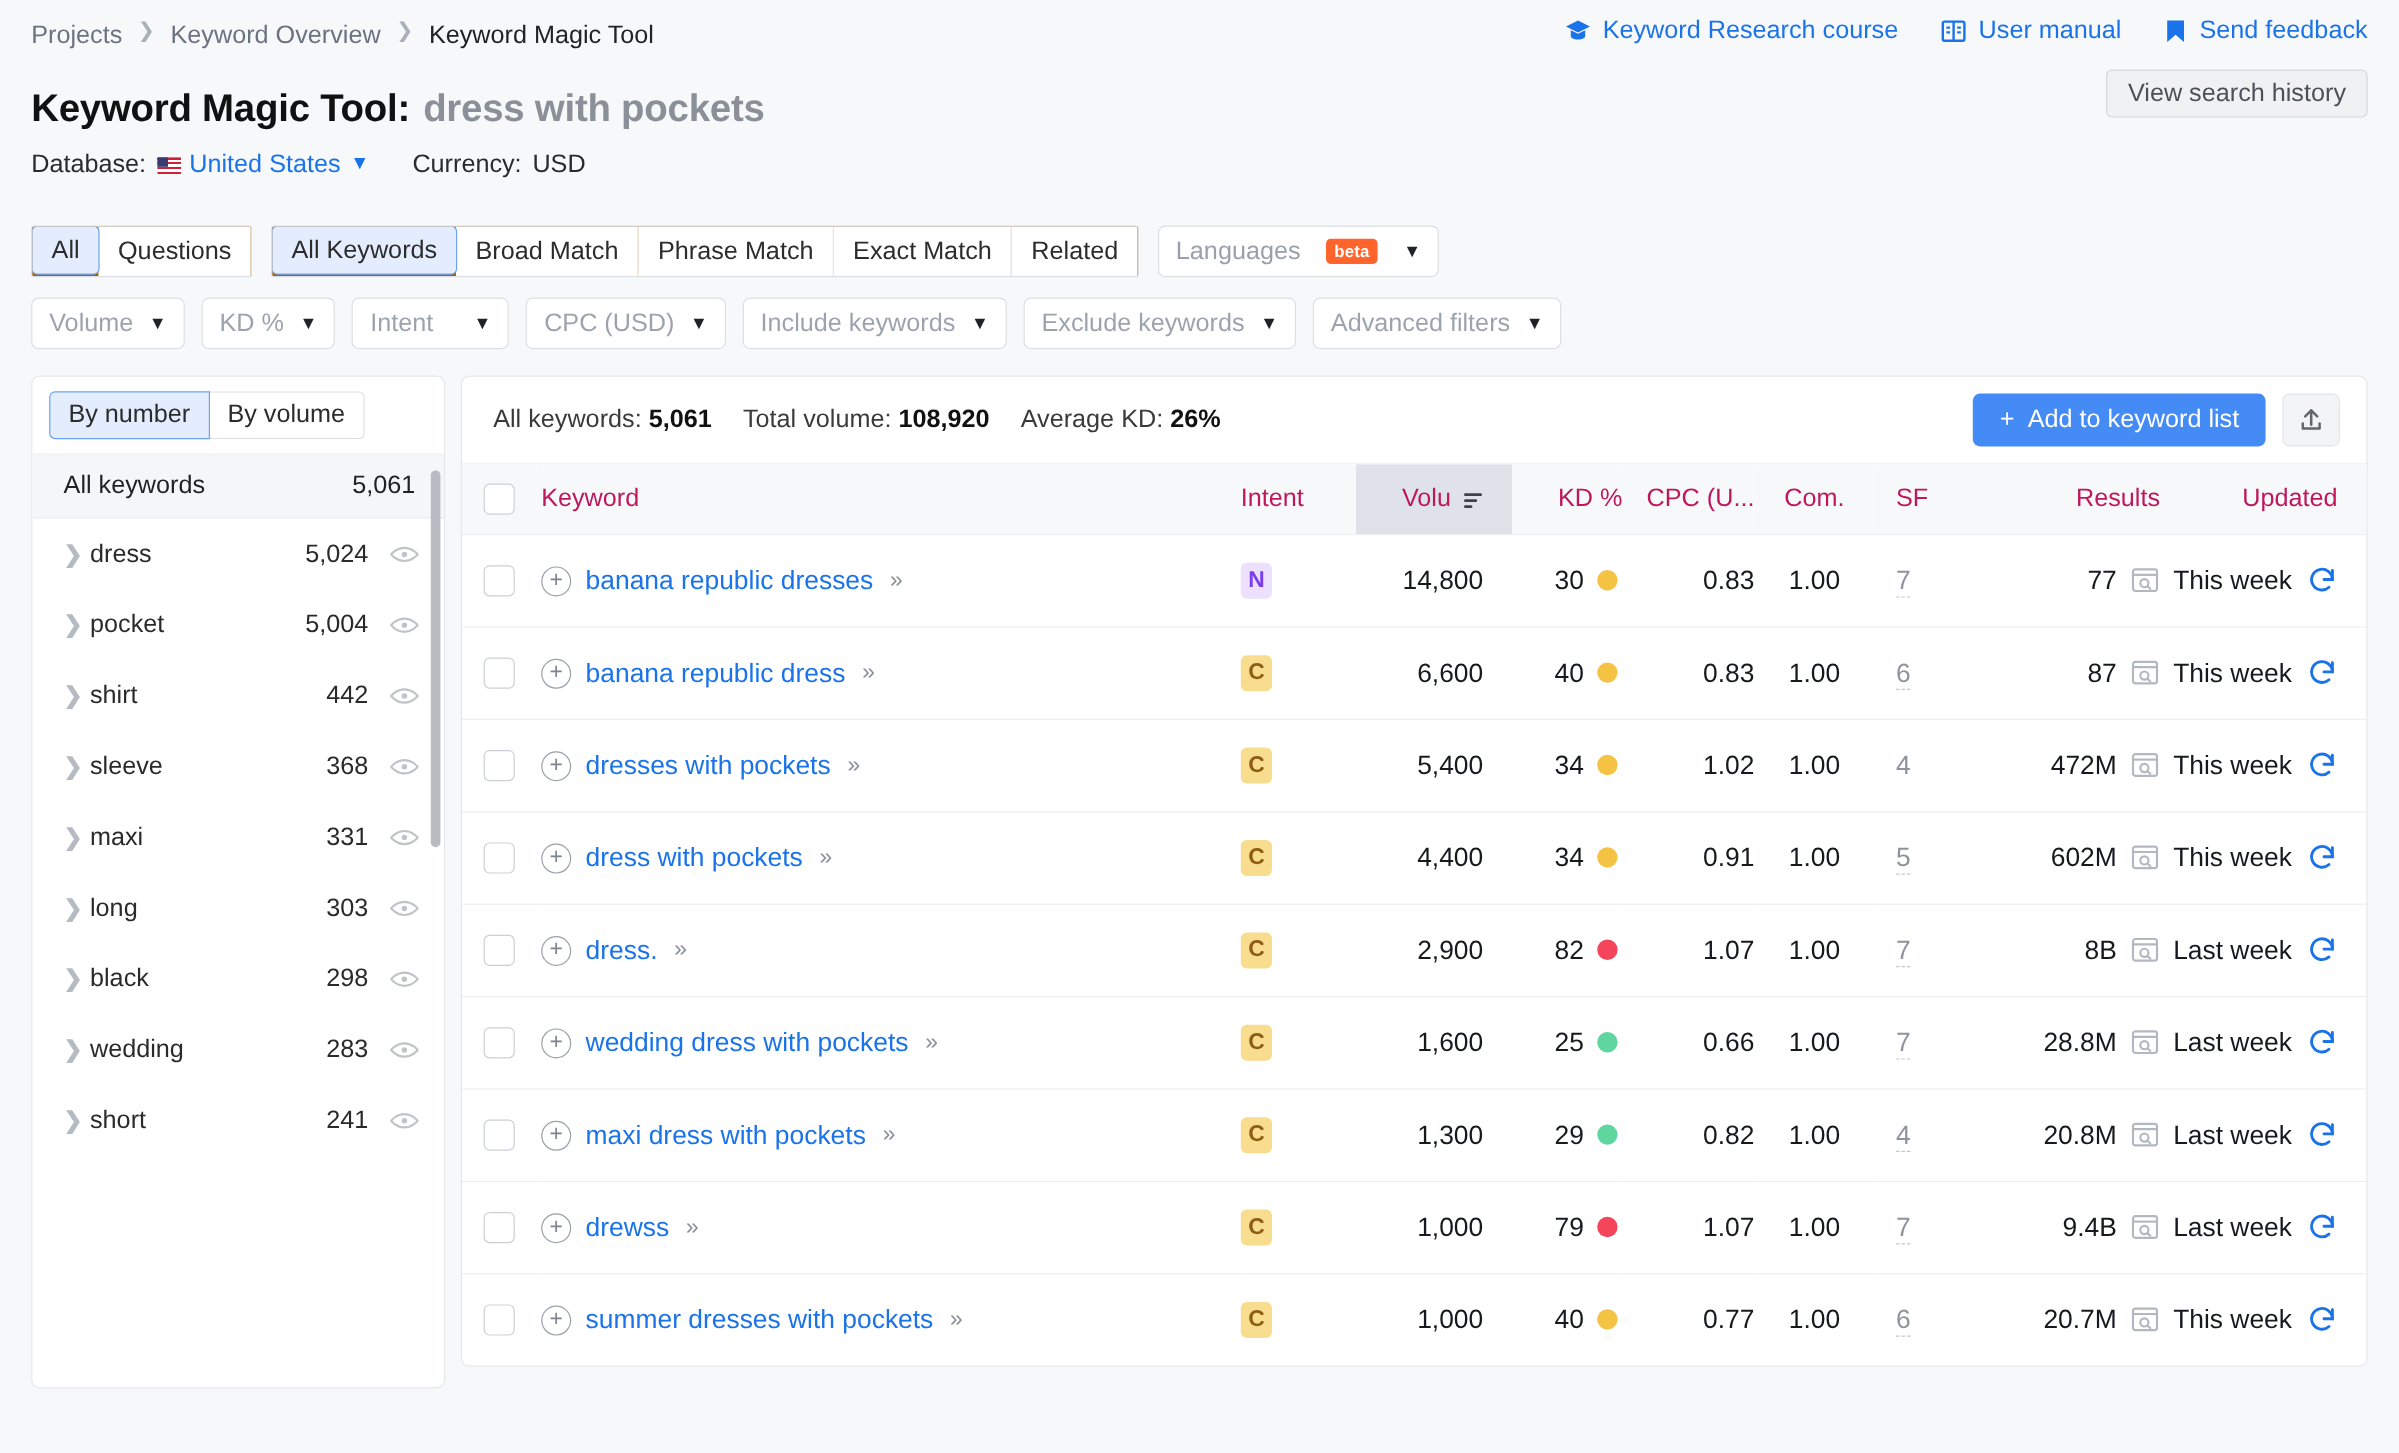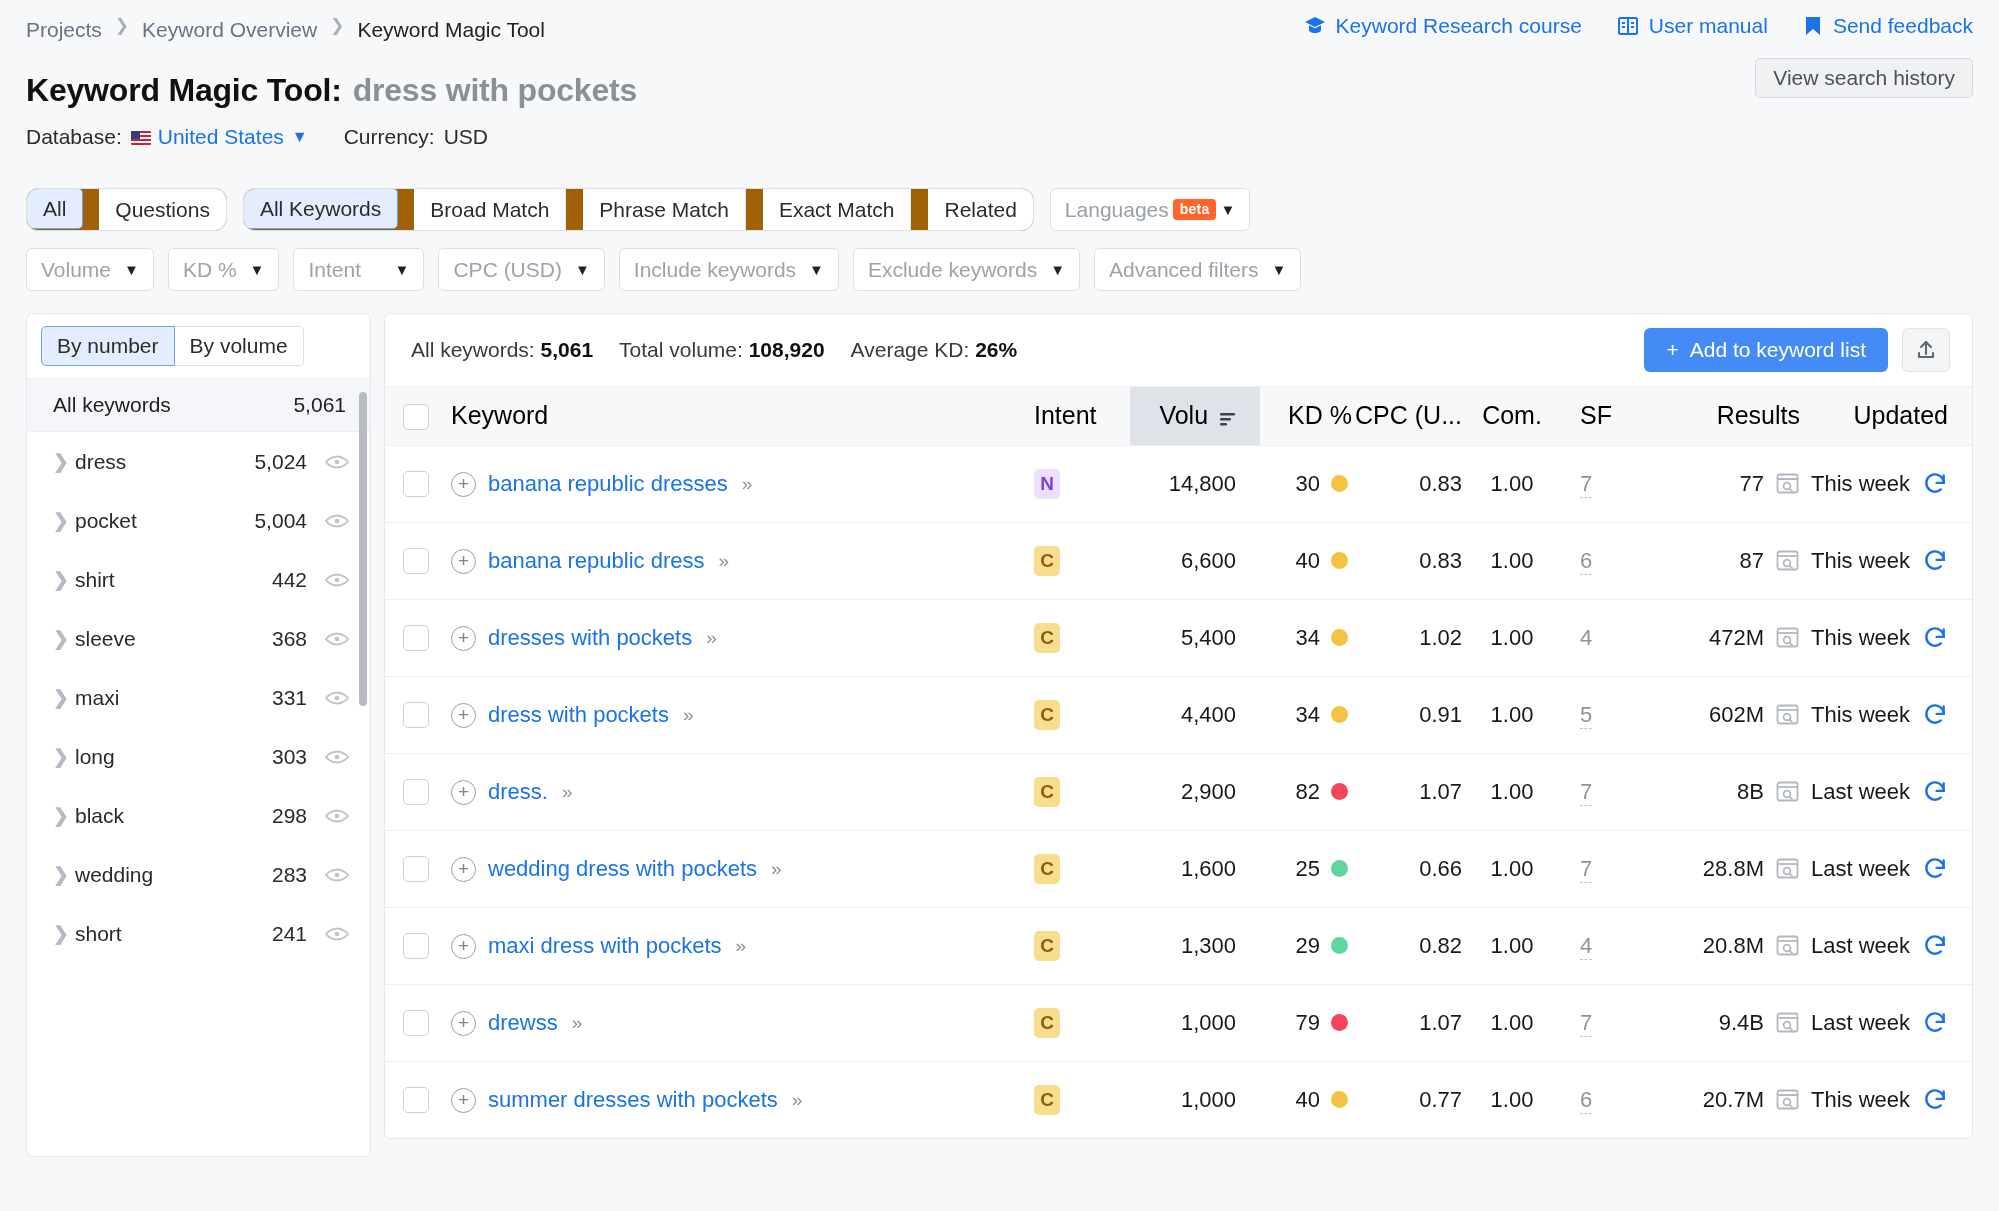--- a/index.html
+++ b/index.html
@@ -131,25 +131,24 @@
 
   
   .filters {
     padding: 0 26px;
     margin-top: 3px;
   }
   .seg-row { display: flex; align-items: center; gap: 0; }
   .seg-group {
     display: flex;
     background: #a16207;
-    border-radius: 12px;
+    border-radius: 2px;
     border: 1px solid #dcdfe4;
     overflow: hidden;
     height: 43px;
-    gap: 17px;
   }
   .seg-group + .seg-group { margin-left: 16px; }
   .seg {
     padding: 0 16px;
     height: 100%;
     display: flex;
     align-items: center;
     font-size: 21px;
     color: #2c2c2c;
     cursor: pointer;
@@ -167,21 +166,21 @@
     z-index: 2;
   }
   .pill-dd {
     margin-left: 16px;
     height: 43px;
     border: 1px solid #dcdfe4;
     border-radius: 6px;
     background: #fff;
     display: flex;
     align-items: center;
-    gap: 4px;
+    gap: 21px;
     padding: 16px 14px;
     font-size: 21px;
     color: #9aa0aa;
     cursor: pointer;
     white-space: nowrap;
   }
   .beta-badge {
     background: #ff642d;
     color: #fff;
     font-size: 14px;
@@ -356,23 +355,23 @@
     border: 1px solid #e2e4e8;
     border-radius: 6px;
     width: 48px; height: 44px;
     display: flex; align-items: center; justify-content: center;
     cursor: pointer;
     color: #62666d;
   }
 
   table.kw { width: 100%; border-collapse: collapse; table-layout: fixed; }
   table.kw th {
-    font-size: 25px;
+    font-size: 21px;
     font-weight: normal;
-    color: #000000;
+    color: #be185d;
     background: #f7f8fa;
     padding: 13px 0;
     height: 58px;
     vertical-align: middle;
     border-bottom: 1px solid #eceef1;
   }
   table.kw th.sorted { background: #dfe2e9; }
   table.kw td {
     padding: 0;
     height: 77px;

